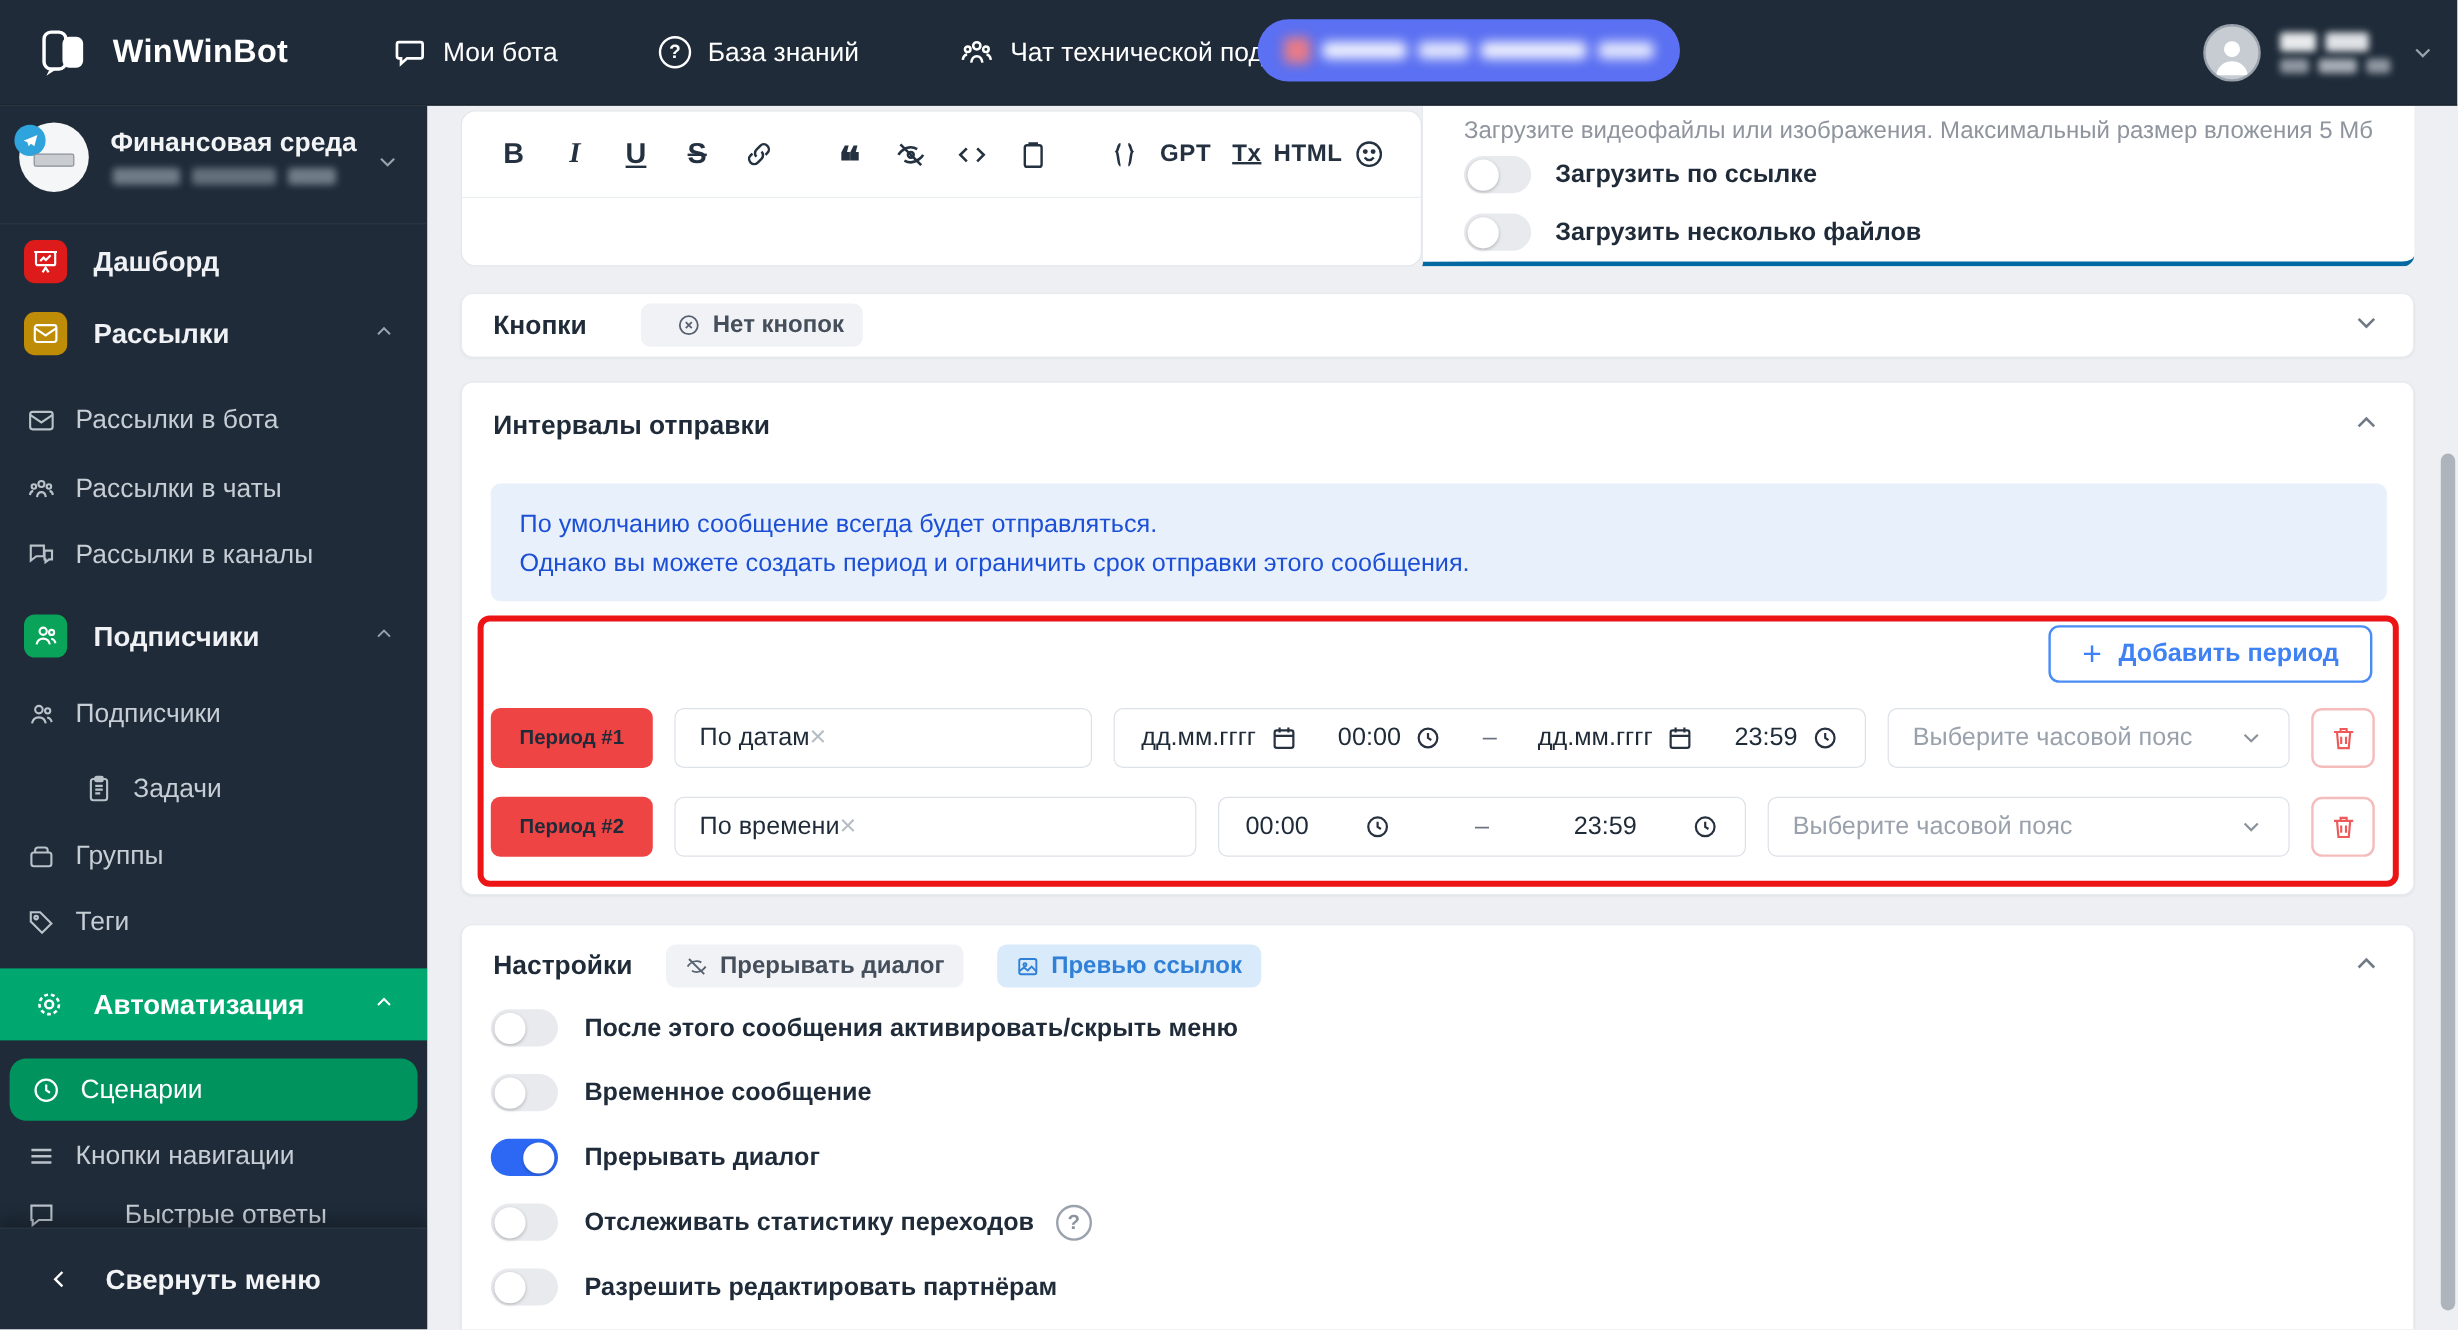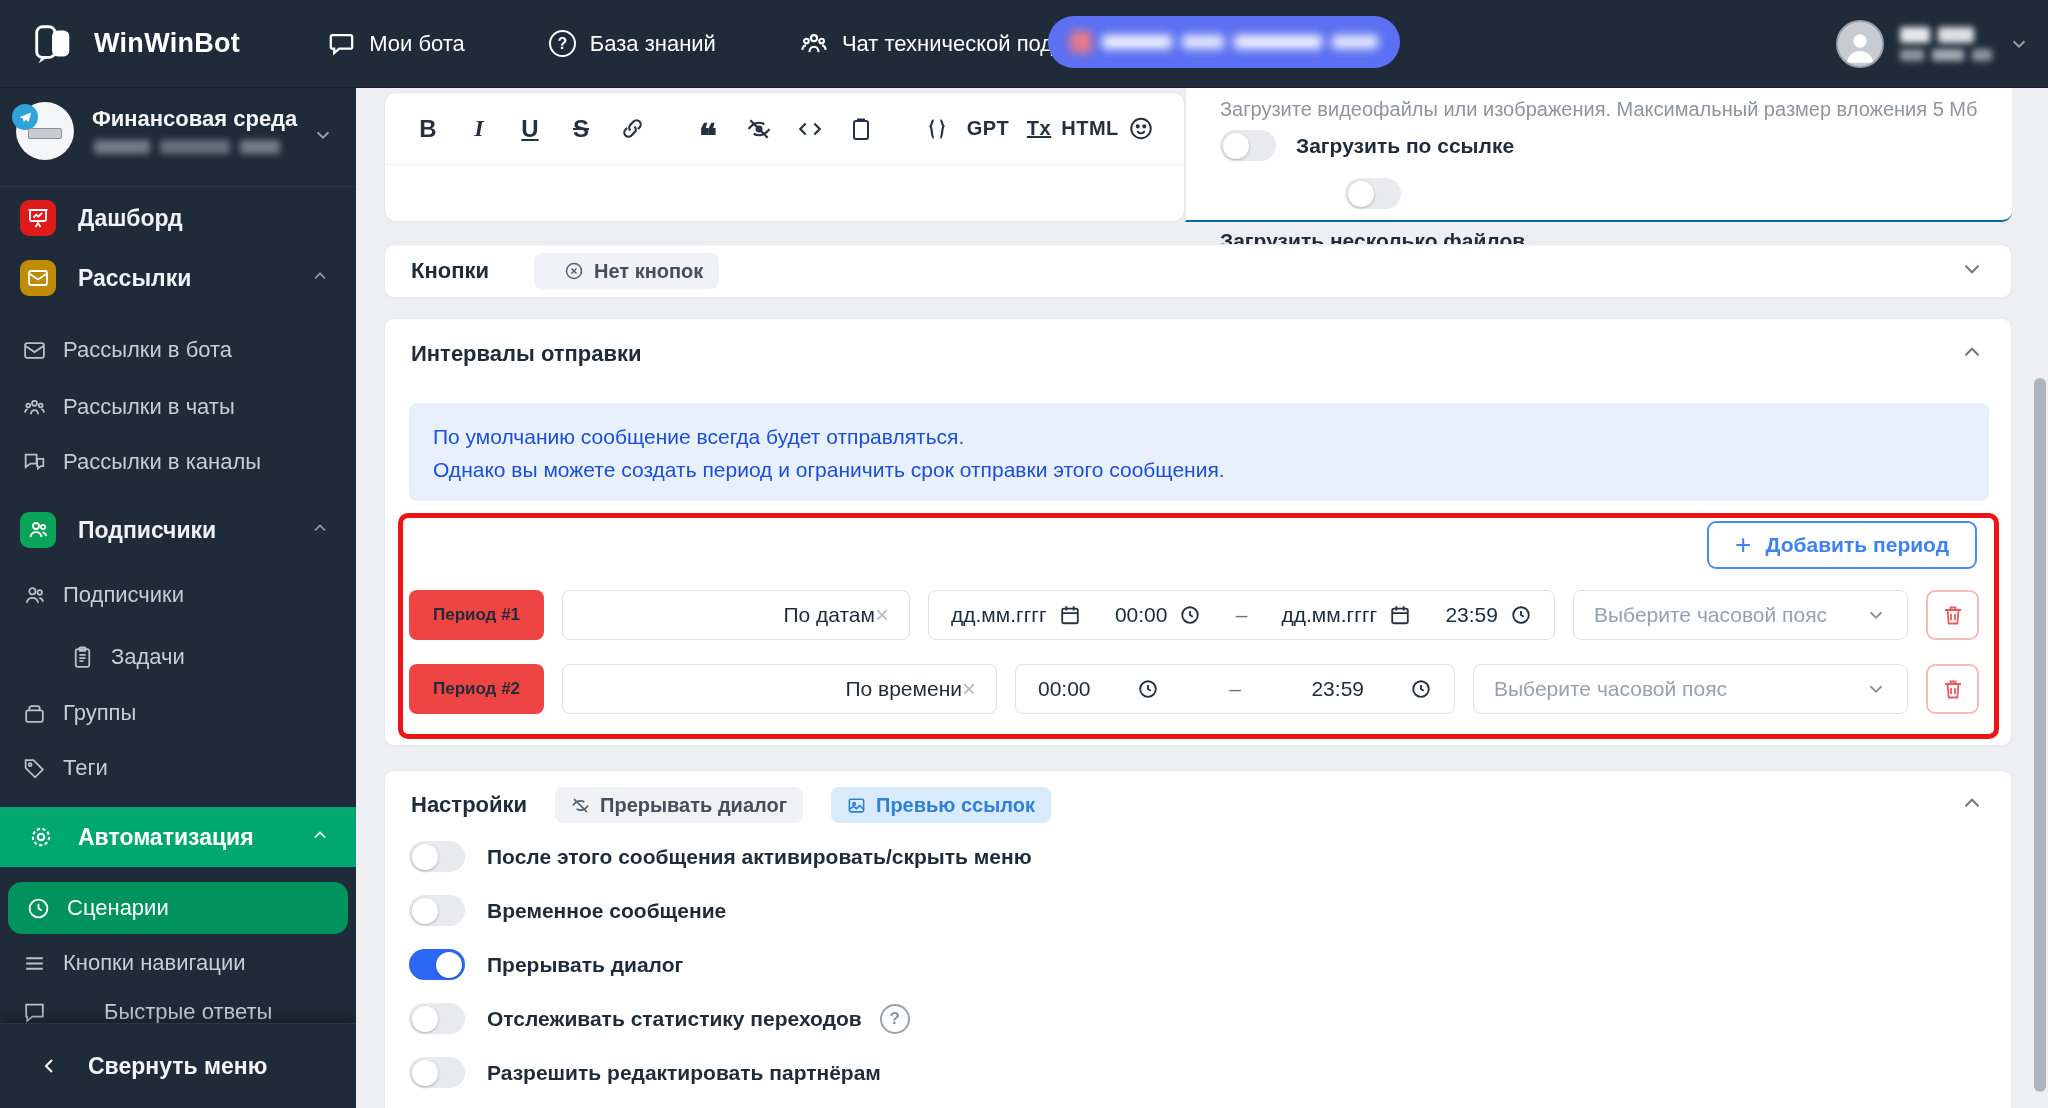--- a/index.html
+++ b/index.html
@@ -61,21 +61,21 @@
   .editor-box { position:absolute; left:0; top:4px; width:801px; height:130px; background:#fff; border:1px solid #E3E6EA; border-radius:12px; }
   .toolbar { height:72px; border-bottom:1px solid #EBEEF1; display:flex; align-items:center; padding:0 30px; gap:25px; color:#243140; }
   .toolbar .tb { display:flex; align-items:center; justify-content:center; min-width:26px; height:30px; cursor:pointer; font-size:24px; font-weight:bold; color:#243140;}
   .tb.it { font-style:italic; font-family:"Liberation Serif", serif; }
   .tb.un { text-decoration:underline; }
   .tb.st { text-decoration:line-through; }
   .tb.word { font-size:20px; font-weight:bold; letter-spacing:.5px;}
   .tb.quote { font-size:34px; line-height:10px; padding-top:14px;}
   .tb svg { stroke:#243140; }
   .sp { width:10px; }
-  .right-panel { position:absolute; left:801px; top:0; width:827px; height:134px; background:#fff; border-left:1px solid #E7EAEE; border-bottom:2px solid #0369a1; border-radius:0 0 10px 0; }
+  .right-panel { position:absolute; left:801px; top:0; width:827px; height:134px; background:#fff; border-left:1px solid #E7EAEE; border-bottom:4px solid #0369a1; border-radius:0 0 10px 0; }
   .up-hint { position:absolute; left:34px; top:10px; color:#8F959E; font-size:20px; }
   .up-row { position:absolute; left:34px; display:flex; align-items:center; gap:20px; }
   .up-row .lbl { font-size:21px; font-weight:bold; color:#1F2B38; }
 
   
   .tgl { width:56px; height:31px; border-radius:16px; background:#E8EAEE; position:relative; cursor:pointer; flex:none;}
   .tgl .knob { position:absolute; left:3px; top:2.5px; width:26px; height:26px; border-radius:50%; background:#fff; box-shadow:0 1px 3px rgba(0,0,0,.25); }
   .tgl.on { background:#2D68F4; }
   .tgl.on .knob { left:auto; right:3px; }
 
@@ -93,21 +93,21 @@
   .intervals-card { left:28px; top:230px; width:1628px; height:428px; }
   .int-head { display:flex; align-items:center; padding:20px 26px 0 26px; }
   .info-box { position:absolute; left:24px; top:84px; width:1580px; height:98px; background:#E7F0FB; border-radius:8px; padding:17px 24px; }
   .info-box div { color:#1C4FD6; font-size:21px; line-height:33px; }
   .red-box { position:absolute; left:13px; top:194px; width:1601px; height:226px; border:5px solid #EC1414; border-radius:10px; pointer-events:none; z-index:5;}
   .add-btn { position:absolute; right:34px; top:202px; height:48px; display:flex; align-items:center; gap:14px; padding:0 26px; background:#fff; border:2px solid #4A8CF5; border-radius:9px; color:#3E82F4; font-size:21px; font-weight:bold; cursor:pointer; }
   .add-btn .plus { font-size:28px; font-weight:400; }
   .prow { position:absolute; left:24px; height:52px; display:flex; align-items:center; gap:18px; }
   .prow .chip { width:135px; height:50px; background:#ef4444; border-radius:8px; display:flex; align-items:center; justify-content:center; font-size:17px; font-weight:bold; color:#1F2B38; }
   .fld { height:50px; background:#fff; border:1px solid #DDE2E8; border-radius:8px; display:flex; align-items:center; font-size:21px; color:#1F2B38; }
-  .sel { justify-content:flex-end; padding:0 20px; cursor:pointer;}
+  .sel { justify-content:flex-start; padding:0 20px; cursor:pointer;}
   .sel .x { color:#B6BCC4; font-size:24px; font-weight:300; }
   .w-sel1 { width:348px; } .w-grp1 { width:627px; } .w-tz1 { width:335px; }
   .w-sel2 { width:435px; } .w-grp2 { width:440px; } .w-tz2 { width:435px; }
   .grp { padding:0 22px; gap:12px; justify-content:space-between;}
   .grp .seg { display:flex; align-items:center; gap:12px; }
   .grp svg { stroke:#27313F; flex:none;}
   .dash { color:#6B7380; }
   .tz { padding:0 20px; justify-content:space-between; color:#99A1AC; cursor:pointer;}
   .tz svg { stroke:#8A929D; }
   .del-btn { width:53px; height:50px; border:2px solid #F5BCBC; border-radius:9px; background:#fff; display:flex; align-items:center; justify-content:center; cursor:pointer; }
@@ -411,21 +411,21 @@
       </div>
 
       <div class="right-panel">
         <div class="up-hint">Загрузите видеофайлы или изображения. Максимальный размер вложения 5 Мб</div>
         <div class="up-row" style="top:42px;">
           <span class="tgl">
               <span class="knob"></span>
             </span>
           <span class="lbl">Загрузить по ссылке</span>
         </div>
-        <div class="up-row" style="top:90px;flex-direction:column;">
+        <div class="up-row" style="top:90px;">
           <span class="tgl">
               <span class="knob"></span>
             </span>
           <span class="lbl">Загрузить несколько файлов</span>
         </div>
       </div>
     </div>
 
     <div class="card buttons-card">
       <span class="card-title">Кнопки</span>

